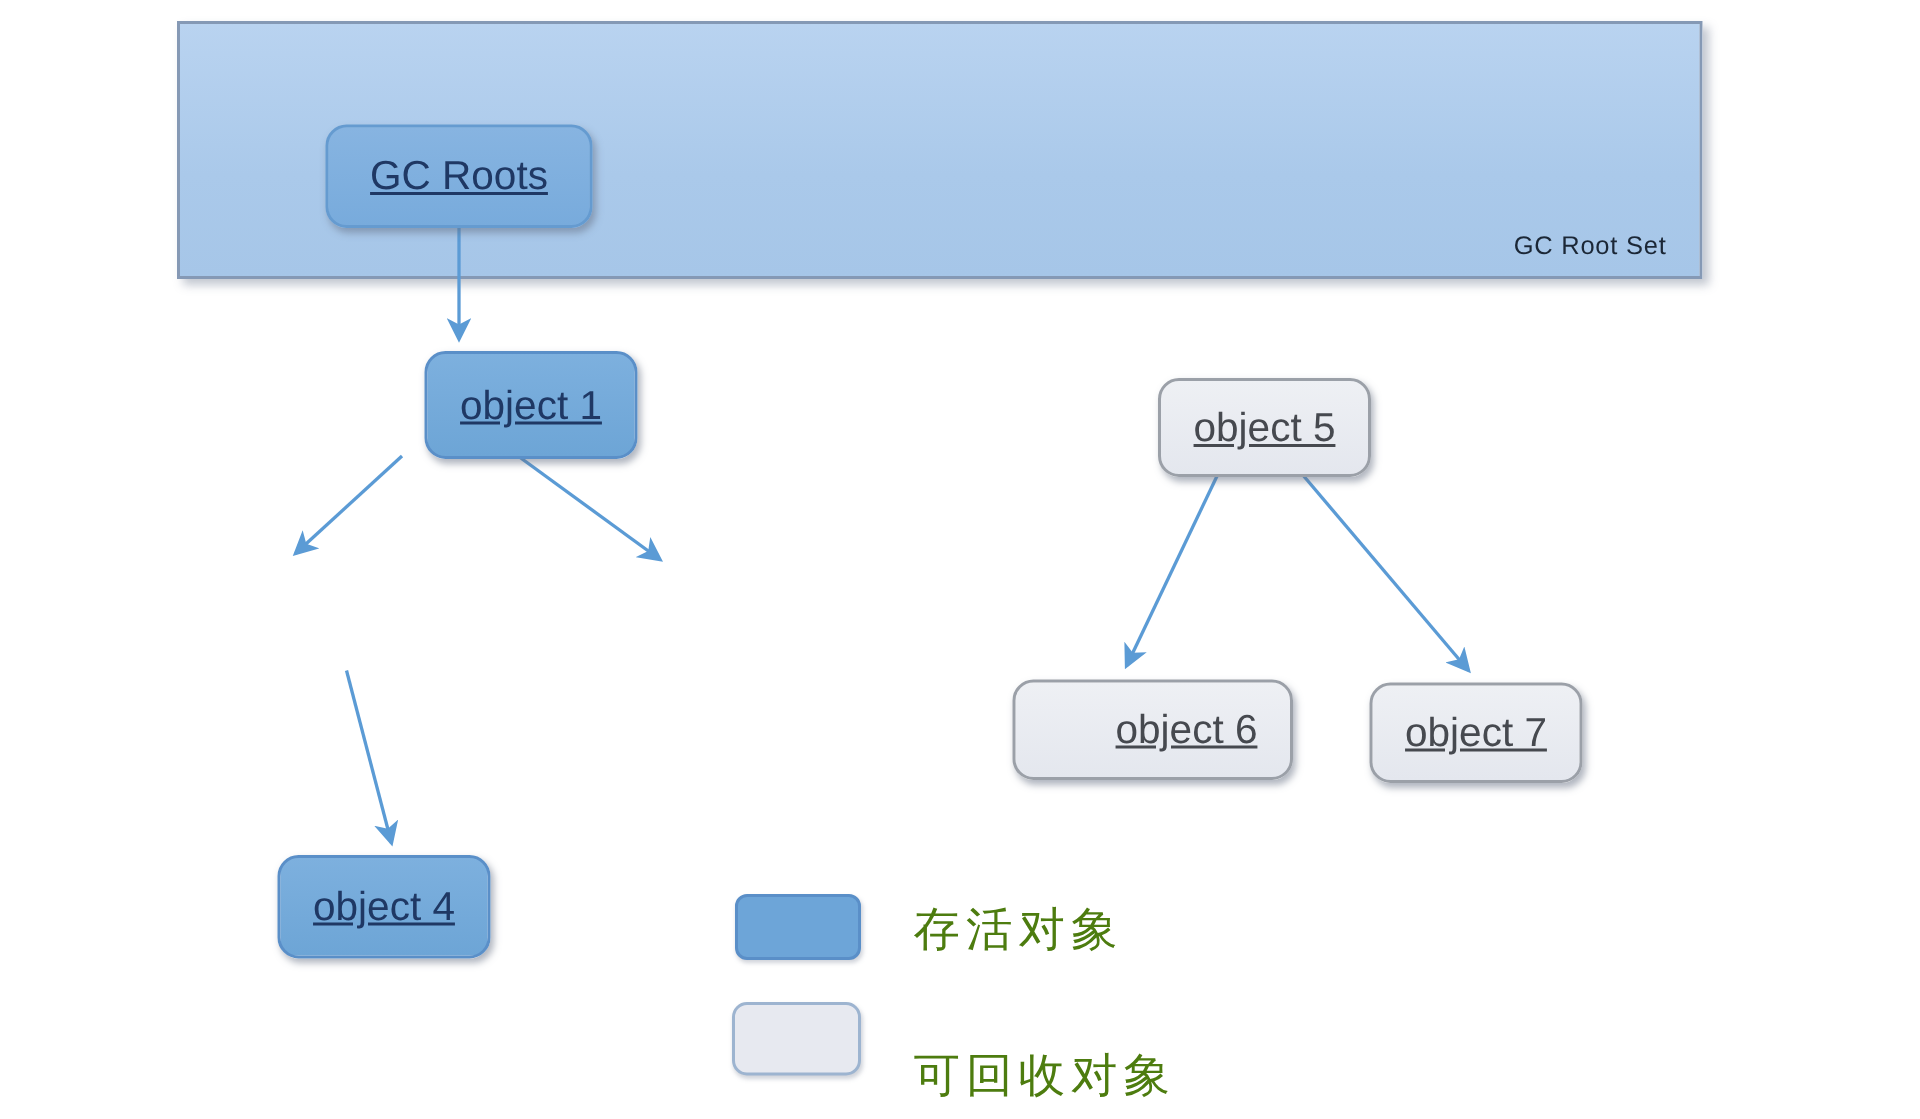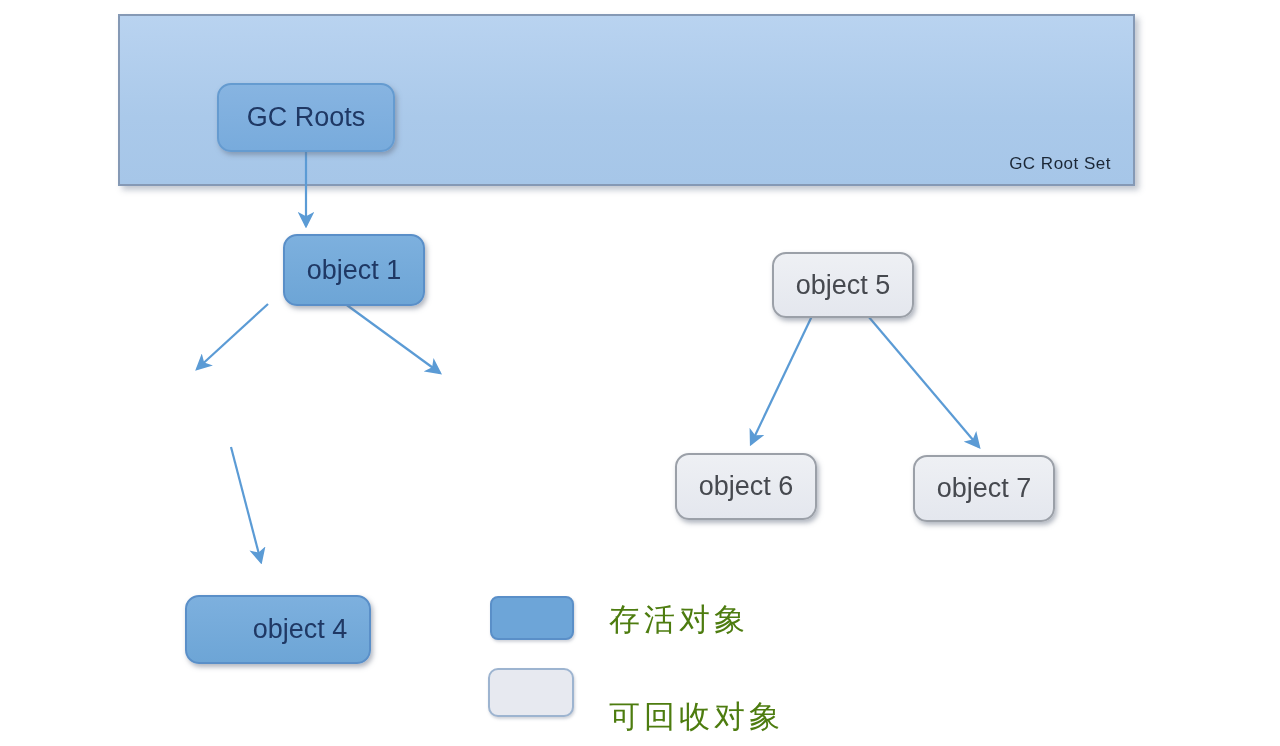--- a/index.html
+++ b/index.html
@@ -48,43 +48,44 @@
   
   .node {
     position: absolute;
     z-index: 3;
     display: flex;
     align-items: center;
     justify-content: center;
     border-radius: 14px;
     font-size: 27px;
     box-shadow: 2px 3px 5px rgba(100,110,130,0.5);
+    text-decoration: underline;
   }
   .node.live {
     background: linear-gradient(180deg, #7db0de 0%, #6da5d6 100%);
     border: 2px solid #5a8fc8;
     color: #1f3864;
   }
   .node.root {
     background: linear-gradient(180deg, #87b4e1 0%, #78abdc 100%);
     border: 2px solid #659bd0;
     color: #1f3864;
   }
   .node.collectible {
     background: linear-gradient(180deg, #eef0f4 0%, #e4e7ee 100%);
     border: 2px solid #9ba0a8;
     color: #46494f;
   }
   #n-gc-roots { left: 217px; top: 83px;  width: 174px; height: 65px; }
   #n-object1  { left: 235px; top: 234px; width: 138px; height: 68px; margin-left: 48px; }
   #n-object2  { left: 118px; top: 379px; width: 136px; height: 66px; }
   #n-object3  { left: 377px; top: 380px; width: 137px; height: 66px; }
-  #n-object4  { left: 185px; top: 595px; width: 138px; height: 65px; padding-left: 44px; }
+  #n-object4  { left: 185px; top: 570px; width: 138px; height: 65px; }
   #n-object5  { left: 772px; top: 252px; width: 138px; height: 62px; }
-  #n-object6  { left: 675px; top: 453px; width: 138px; height: 63px; }
+  #n-object6  { left: 675px; top: 453px; width: 138px; height: 63px; padding-left: 45px; }
   #n-object7  { left: 913px; top: 455px; width: 138px; height: 63px; }
   
   .legend-swatch {
     position: absolute;
     z-index: 3;
     box-shadow: 1px 2px 3px rgba(120,130,150,0.35);
   }
   #sw-live {
     left: 490px; top: 596px; width: 80px; height: 40px;
     background: #6da5d8;

